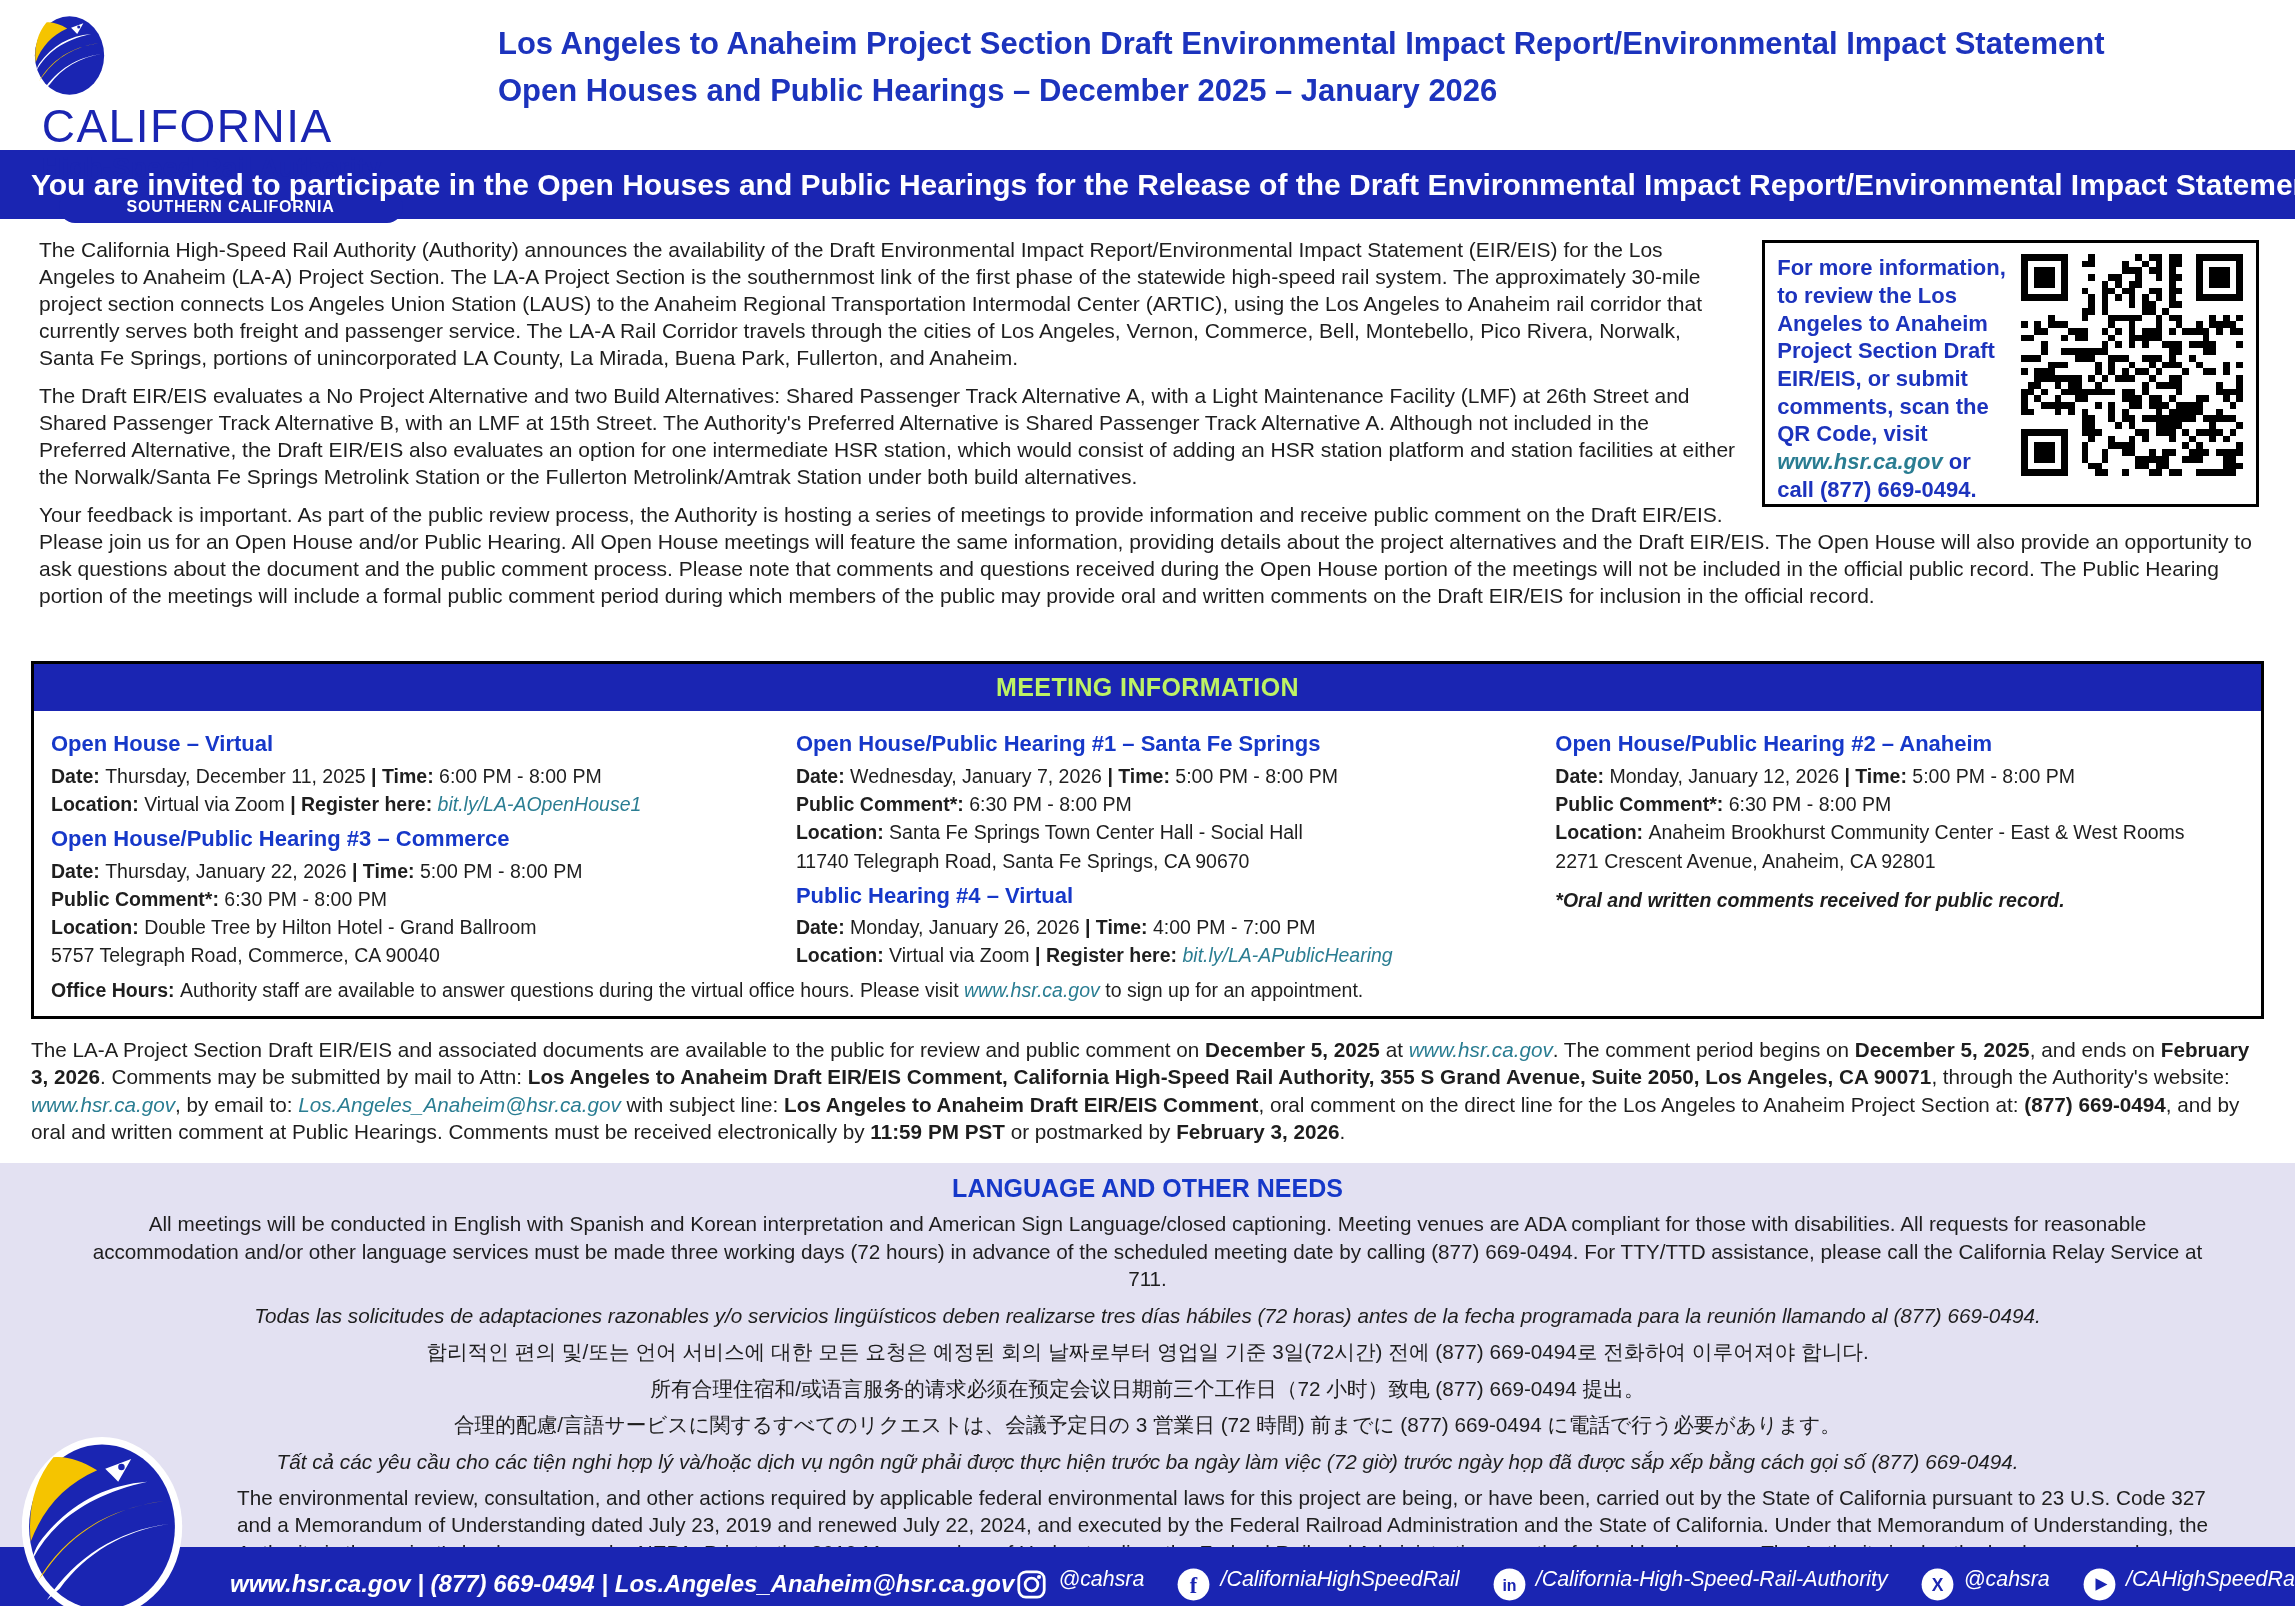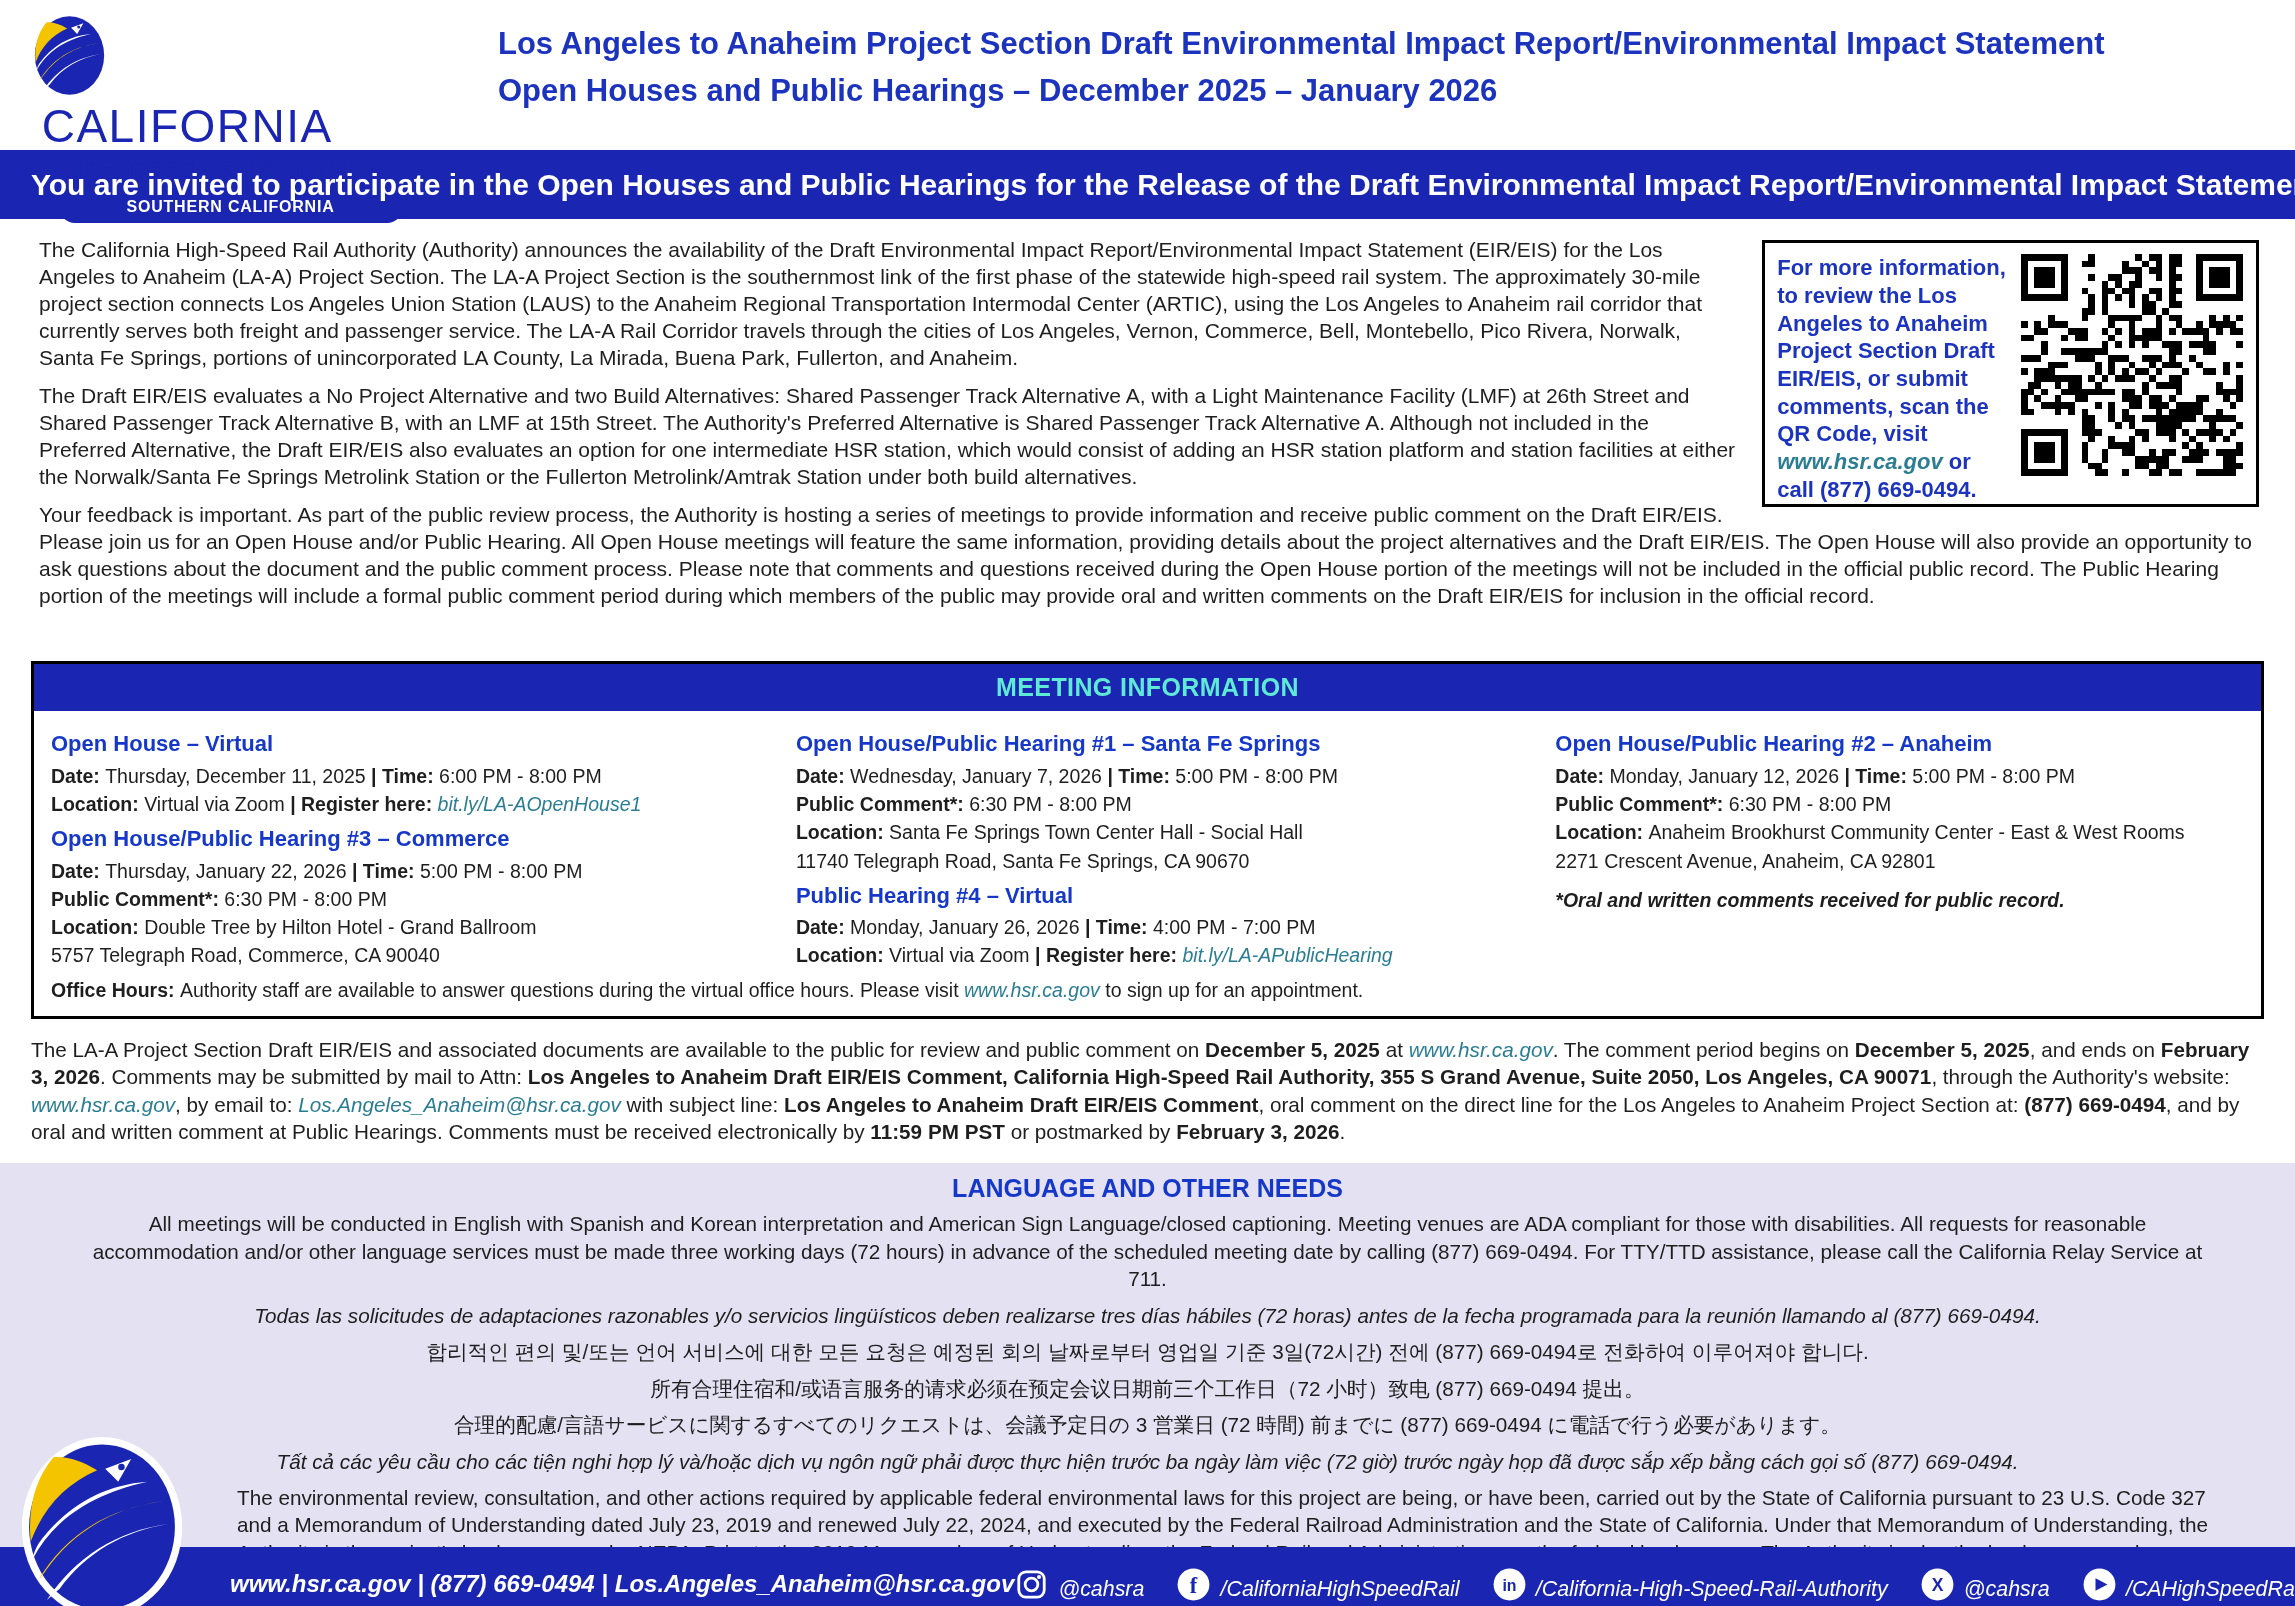--- a/index.html
+++ b/index.html
@@ -22,21 +22,21 @@
   
   .bodysec{height:442px;padding:18.4px 31px 0 31px;box-sizing:border-box;font-size:21px;line-height:1.28;overflow:hidden;margin-left:8px;}
   .qrbox{float:right;width:467px;height:239px;border:3.8px solid #000;margin:3.1px 4.6px 13.8px 26px;
          display:flex;align-items:flex-start;padding:10.7px 12.2px;box-sizing:content-box;background:#fff;}
   .qrtext{margin:0;width:230px;flex:none;color:#1c33bd;font-weight:bold;font-size:22px;line-height:1.26;}
   .qr{width:222px;height:222px;margin-left:13.8px;flex:none;}
   .qr svg{width:100%;height:100%;display:block;}
   .bodysec p.intro{margin:0 0 11.5px 0;}
   
   .meeting{height:358px;margin:0 31px;border:3.8px solid #000;box-sizing:border-box;overflow:hidden;background:#fff;}
-  .meeting-head{background:#1a25b2;color:#5eead4;font-weight:bold;font-size:25px;text-align:center;
+  .meeting-head{background:#1a25b2;color:#bef264;font-weight:bold;font-size:25px;text-align:center;
                 padding:9.2px 0;letter-spacing:0.4px;}
   .meeting-grid{display:grid;grid-template-columns:1fr 1.02fr 0.95fr;column-gap:20px;padding:12.2px 17px 0 17px;}
   .mhead{color:#1638c9;font-weight:bold;font-size:22px;margin:7.7px 0 4.6px 0;}
   .mline{margin:0;font-size:19.5px;line-height:1.45;}
   .office{margin:7.7px 0 0 0;padding:0 17px;font-size:19.5px;line-height:1.4;}
   .seg-b{font-weight:bold;}
   .seg-i{font-style:italic;}
   .seg-t{color:#2a7d92;}
   
   .commentsec{height:144px;padding:17px 31px 16px 31px;box-sizing:border-box;font-size:20.7px;line-height:1.32;overflow:hidden;}
@@ -45,21 +45,21 @@
   .lang{height:384px;background:#e3e1f2;box-sizing:border-box;padding:10.7px 46px 0 46px;overflow:hidden;text-align:center;}
   .lang h2{margin:0 0 7.7px 0;color:#1638c9;font-size:25px;font-weight:bold;}
   .lang p{margin:0 auto 9.2px auto;font-size:20.7px;line-height:1.32;max-width:2112px;}
   .lang .es,.lang .vi{font-style:italic;}
   .legal{text-align:left;margin:4.6px 31px 0 191px !important;font-size:18px;line-height:1.3;max-width:2005px !important;}
   
   .footer{position:relative;height:74px;background:#1a25b2;display:flex;align-items:center;
           padding-left:230px;box-sizing:border-box;color:#fff;}
   .contact{font-weight:bold;font-style:italic;font-size:24px;white-space:nowrap;}
   .socials{margin-left:auto;display:flex;align-items:center;gap:32px;padding-right:34px;}
-  .social{display:flex;align-items:flex-end;gap:9.2px;}
+  .social{display:flex;align-items:flex-start;gap:9.2px;}
   .social svg{width:35px;height:35px;display:block;}
   .handle{font-style:italic;font-size:21.4px;white-space:nowrap;}
   .footer-emblem{position:absolute;left:21.4px;bottom:3.1px;width:162px;height:182px;z-index:5;}
 </style>
 </head>
 <body>
 
 <div class="page">
 
   <header class="hdr">

